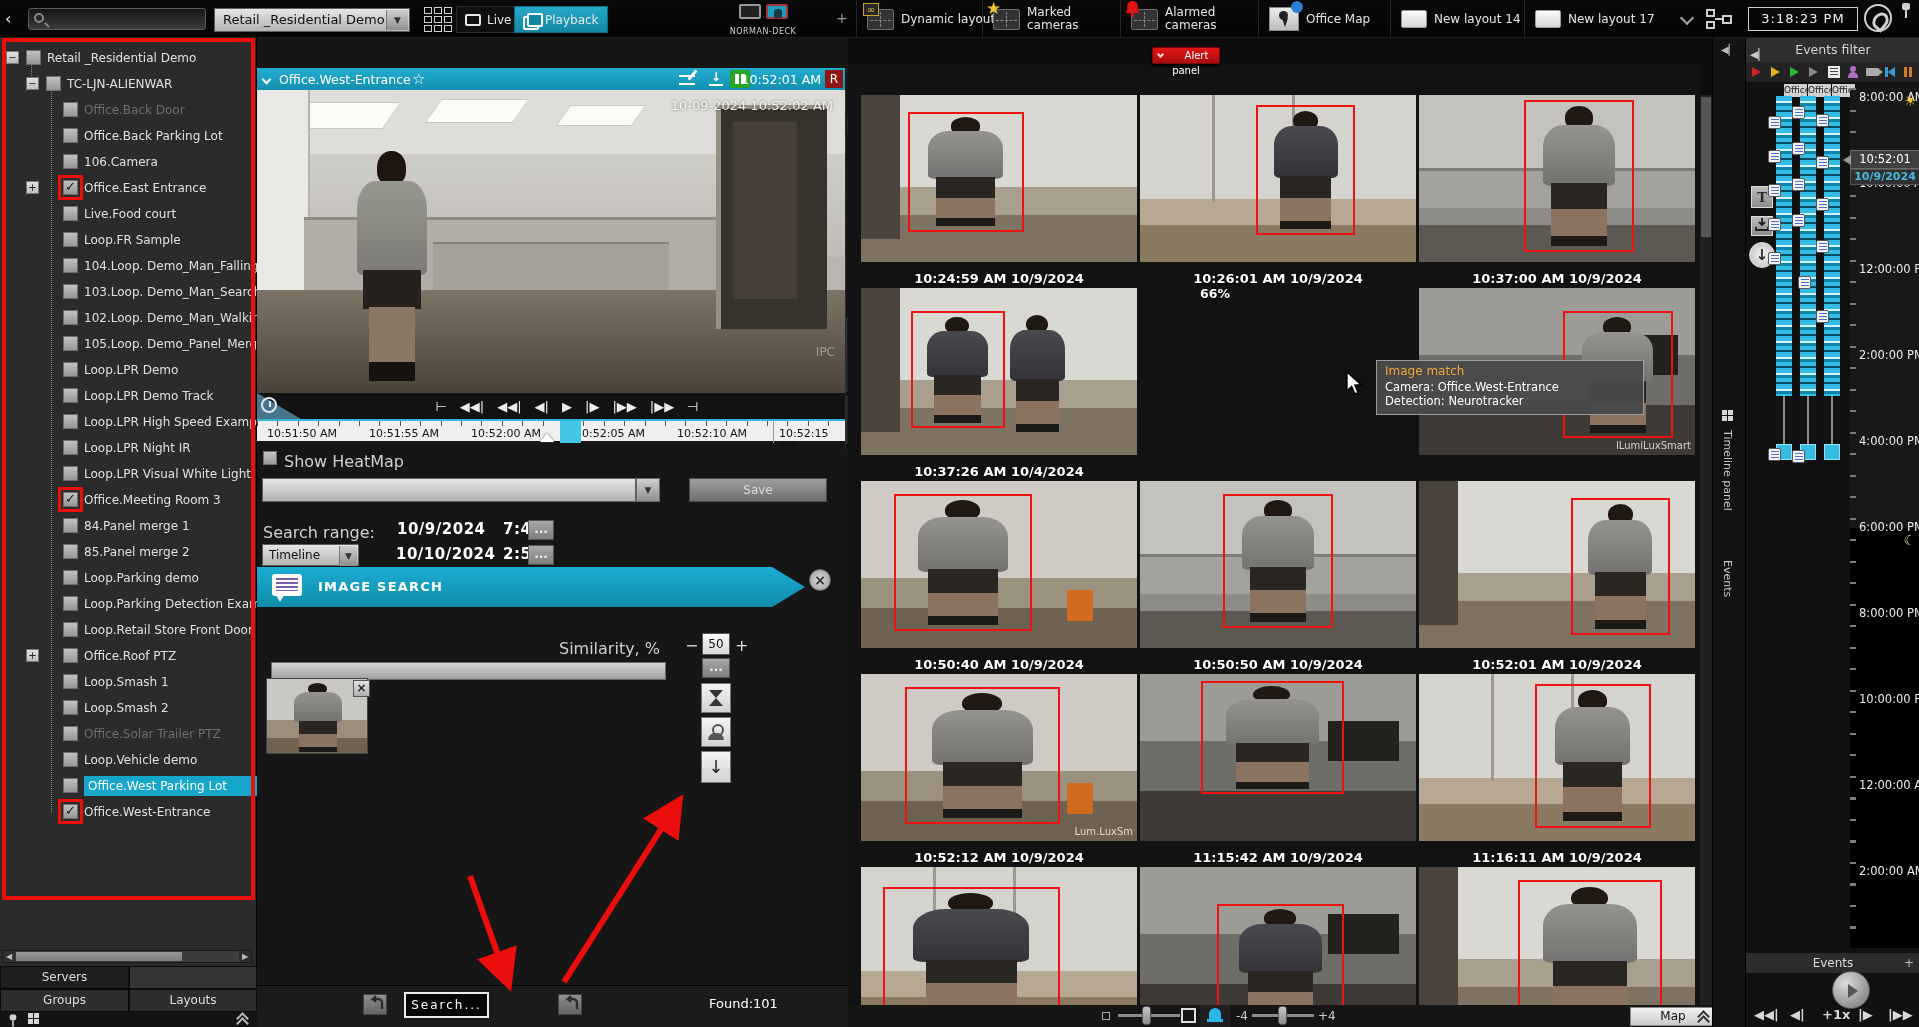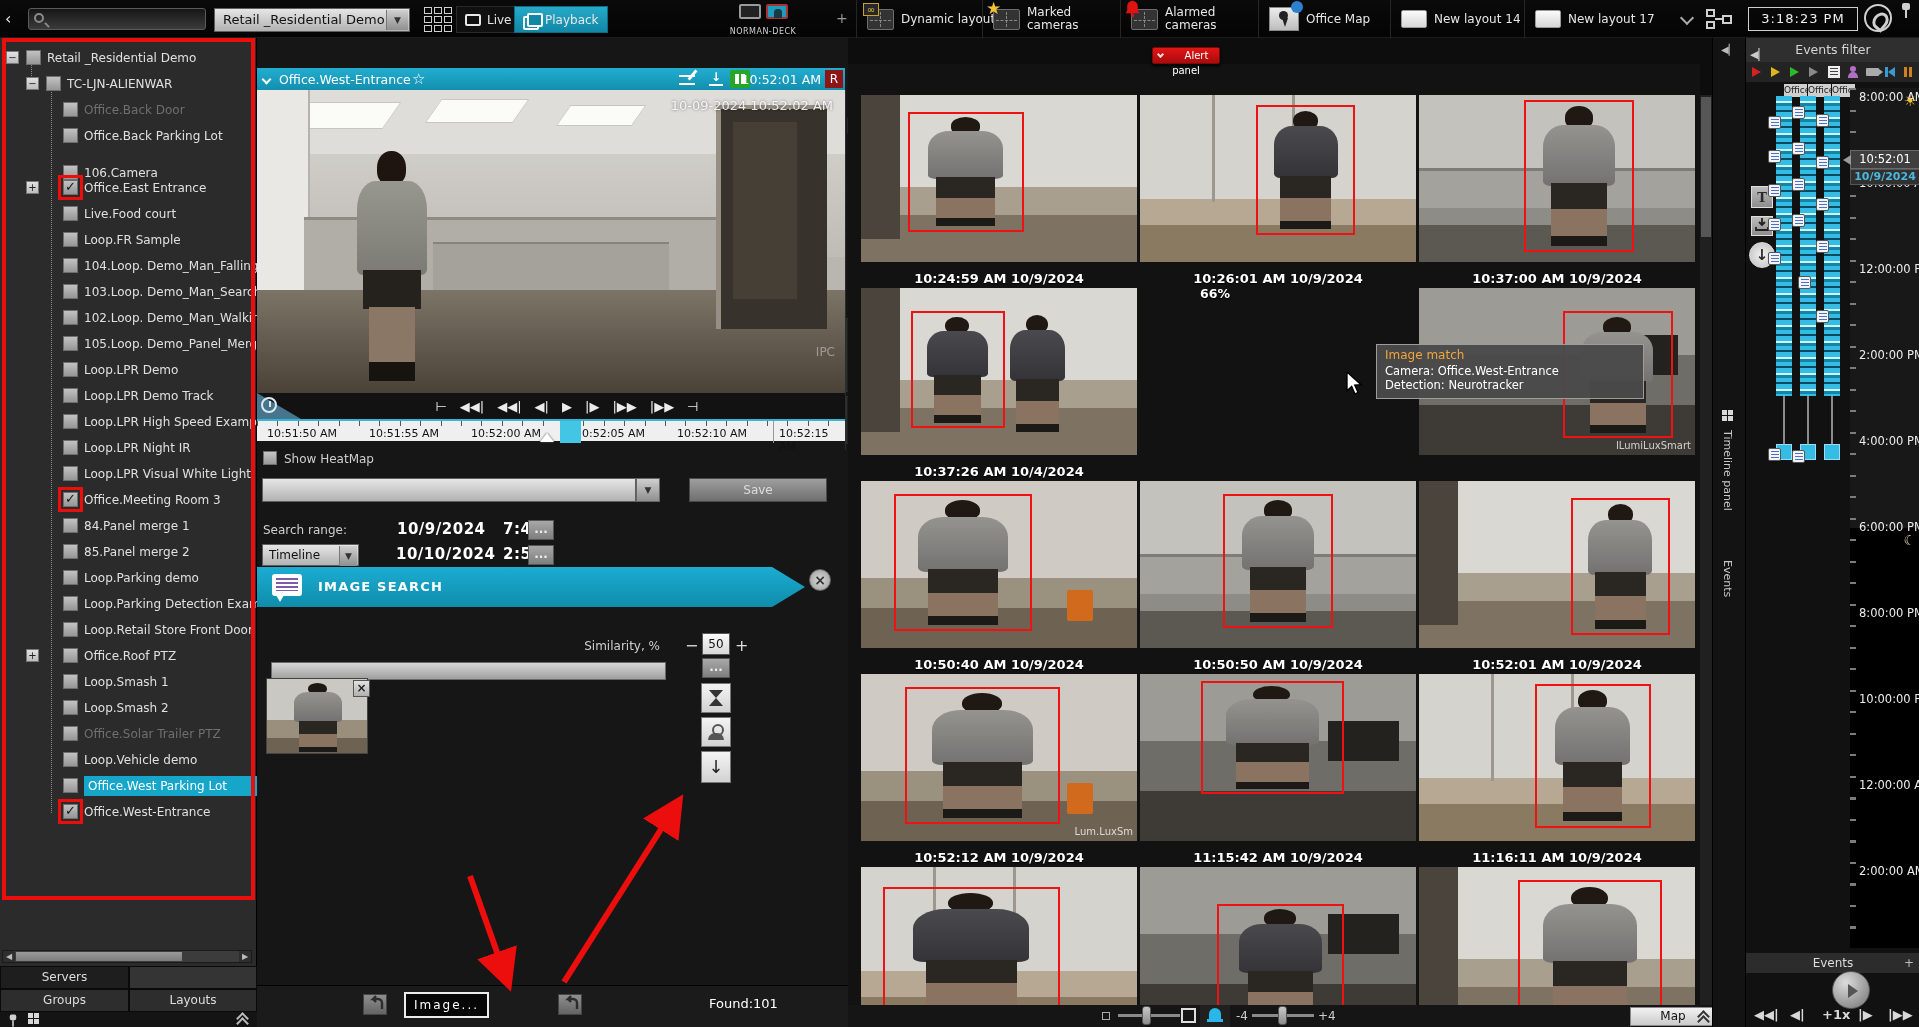--- a/index.html
+++ b/index.html
@@ -125,21 +125,21 @@
 #ruler .tk{position:absolute;top:6px;font-size:11px}
 #ruler .seg{position:absolute;left:303px;top:0;width:21px;height:22px;background:#43c6e6}
 #ruler .caret{position:absolute;left:283px;bottom:-1px;border-left:7px solid transparent;border-right:7px solid transparent;border-bottom:9px solid #fff;filter:drop-shadow(0 0 1px #555)}
 #ruler .dvd{position:absolute;left:516px;top:0;height:22px;border-left:1px solid #999}
 #rstrip{position:absolute;left:588px;top:52px;width:16px;height:360px;background:#141414;border-left:1px solid #2c2c2c}
 #rstrip .plus{position:absolute;left:1px;top:28px;width:14px;height:16px;color:#ddd;text-align:center;line-height:16px;background:#262626}
 #rstrip .lyr{position:absolute;left:3px;top:58px;width:9px;height:9px;border:1px solid #bbb}
 #rstrip .lyr::after{content:"";position:absolute;left:2px;top:2px;width:9px;height:9px;border:1px solid #bbb;background:#141414}
 .vtab{position:absolute;left:0;width:16px;background:#1f1f1f;color:#bdbdbd;font-size:10px;writing-mode:vertical-rl;text-align:center;border:1px solid #2e2e2e}
 
-.frm-lbl{position:absolute;color:#cfcfcf;font-size:12px}
+.frm-lbl{position:absolute;color:#cfcfcf;font-size:16px}
 .cbx{position:absolute;width:14px;height:14px;background:linear-gradient(#c6c6c6,#999);border:1px solid #6e6e6e}
 .dateval{position:absolute;color:#fff;font-weight:bold;font-size:15px;letter-spacing:.5px}
 .dots{position:absolute;width:26px;height:20px;background:linear-gradient(#a8a8a8,#7e7e7e);border:1px solid #555;color:#eee;text-align:center;line-height:16px;font-weight:bold}
 .graybtn{background:linear-gradient(#9e9e9e,#6f6f6f);border:1px solid #4a4a4a;color:#dcdcdc;text-align:center}
 #is-banner{position:absolute;left:0;top:529px;width:548px;height:40px;background:linear-gradient(#1cacd2,#0f8cab);clip-path:polygon(0 0,94% 0,100% 50%,94% 100%,0 100%)}
 #is-banner .bub{position:absolute;left:15px;top:7px;width:30px;height:22px;background:#fff;border-radius:3px}
 #is-banner .bub::before{content:"";position:absolute;left:4px;top:4px;width:22px;height:13px;background:repeating-linear-gradient(#7b5ea7 0 2px,#fff 2px 4px)}
 #is-banner .bub::after{content:"";position:absolute;left:4px;bottom:-6px;border-left:4px solid transparent;border-right:4px solid transparent;border-top:7px solid #fff}
 #is-banner .t{position:absolute;left:61px;top:12px;color:#fff;font-weight:bold;font-size:13px;letter-spacing:1.2px}
 #is-close{position:absolute;left:552px;top:531px;width:22px;height:22px;background:radial-gradient(#d9d9d9,#9a9a9a);border:1px solid #666;border-radius:50%;color:#333;text-align:center;line-height:20px;font-size:14px;font-weight:bold}
@@ -185,21 +185,21 @@
 #gridscroll .th{position:absolute;left:1px;top:2px;width:10px;height:140px;background:#565656}
 #gfoot{position:absolute;left:848px;top:1005px;width:864px;height:22px;background:#151515;color:#ccc}
 .slider-tr{position:absolute;top:9px;height:3px;background:#8a8a8a}
 .slider-h{position:absolute;top:1px;width:9px;height:19px;background:linear-gradient(#c6c6c6,#8d8d8d);border:1px solid #555;border-radius:3px}
 #bellbtn{position:absolute;left:352px;top:0;width:30px;height:22px;background:#202020}
 #bellbtn .b{position:absolute;left:9px;top:3px;width:12px;height:11px;background:#29b6e8;border-radius:6px 6px 0 0}
 #bellbtn .b::after{content:"";position:absolute;left:-2px;top:11px;width:16px;height:3px;background:#29b6e8}
 #mapbtn{position:absolute;left:782px;top:2px;width:86px;height:19px;background:linear-gradient(#f2f2f2,#cbcbcb);border:1px solid #888;color:#111;text-align:center;line-height:17px}
 #mapbtn .chev2::before,#mapbtn .chev2::after{border-color:#333}
 
-#tooltip{position:absolute;left:1376px;top:344px;width:268px;background:rgba(74,74,74,.96);border:1px solid #9c9c9c;padding:3px 8px 5px;z-index:60}
+#tooltip{position:absolute;left:1376px;top:360px;width:268px;background:rgba(74,74,74,.96);border:1px solid #9c9c9c;padding:3px 8px 5px;z-index:60}
 #tooltip .tt{color:#f0a63c;font-size:12px;margin-bottom:2px}
 #tooltip .tl{color:#fff;font-size:11.5px;line-height:1.25}
 
 #tstrip{position:absolute;left:1712px;top:38px;width:33px;height:989px;background:#131313;border-left:1px solid #000}
 #tstrip .vlab{position:absolute;left:8px;writing-mode:vertical-rl;color:#c8c8c8;font-size:11px}
 #ef{position:absolute;left:1745px;top:38px;width:174px;height:989px;background:#111;border-left:1px solid #000}
 #ef-head{position:absolute;left:0;top:0;width:174px;height:24px;background:#2f2f2f;color:#d5d5d5;text-align:center;line-height:24px;font-size:12.5px}
 #ef-head .back{position:absolute;left:4px;top:5px;font-size:11px;color:#ccc}
 #ef-icons{position:absolute;left:0;top:24px;width:174px;height:20px;background:#232323}
 .tri{position:absolute;top:5px;width:0;height:0;border-top:5px solid transparent;border-bottom:5px solid transparent}
@@ -345,21 +345,21 @@
         <span class="lab">TC-LJN-ALIENWAR</span>
       </div>
     <div class="trow lv2 dim" style="top:60px">
         <span class="cbox"></span>
         <span class="lab">Office.Back Door</span>
       </div>
     <div class="trow lv2" style="top:86px">
         <span class="cbox"></span>
         <span class="lab">Office.Back Parking Lot</span>
       </div>
-    <div class="trow lv2" style="top:123px">
+    <div class="trow lv2" style="top:112px">
         <span class="cbox"></span>
         <span class="lab">106.Camera</span>
       </div>
     <div class="trow lv2" style="top:138px">
         <span class="exp" style="left:26px">+</span>
         <span class="cbox on ann"></span>
         <span class="lab">Office.East Entrance</span>
       </div>
     <div class="trow lv2" style="top:164px">
         <span class="cbox"></span>
@@ -592,21 +592,21 @@
     <div class="i whitebtn" style="left:444px;top:645px;width:30px;height:30px;padding-top:6px;text-align:center"><span class="hg"></span></div>
     <div class="i whitebtn" style="left:444px;top:679px;width:30px;height:30px;padding-top:6px;text-align:center"><span class="person-ic"></span></div>
     <div class="i whitebtn" style="left:444px;top:713px;width:30px;height:32px;font-size:18px;line-height:30px;text-align:center">↓</div>
 
     <div id="c-footer">
       <div class="navbtn" style="left:106px">
         <svg width="22" height="19" viewBox="0 0 22 19">
             <path d="M13 4 H9 L12 1 M9 4 L12 7 M9 4 h5 a4 4 0 0 1 4 4 v6" stroke="#2c2c2c" stroke-width="2.4" fill="none"></path>
           </svg>
       </div>
-      <div id="search-go">Image...</div>
+      <div id="search-go">Search...</div>
       <div class="navbtn" style="left:301px">
         <svg width="22" height="19" viewBox="0 0 22 19">
             <path d="M9 4 L13 4 L10 1 M13 4 L10 7 M13 4 h-5 a4 4 0 0 0 -4 4 v6" stroke="#2c2c2c" stroke-width="2.4" fill="none" transform="translate(22,0) scale(-1,1)"></path>
           </svg>
       </div>
       <span style="position:absolute;left:452px;top:10px;color:#fff;font-size:13px">Found:101</span>
     </div>
   </div>
 
   <div id="alertbtn">

